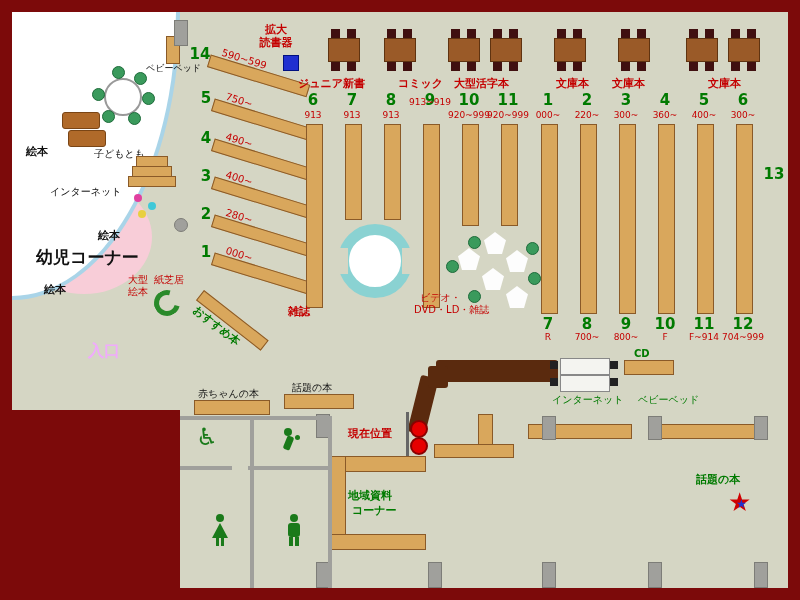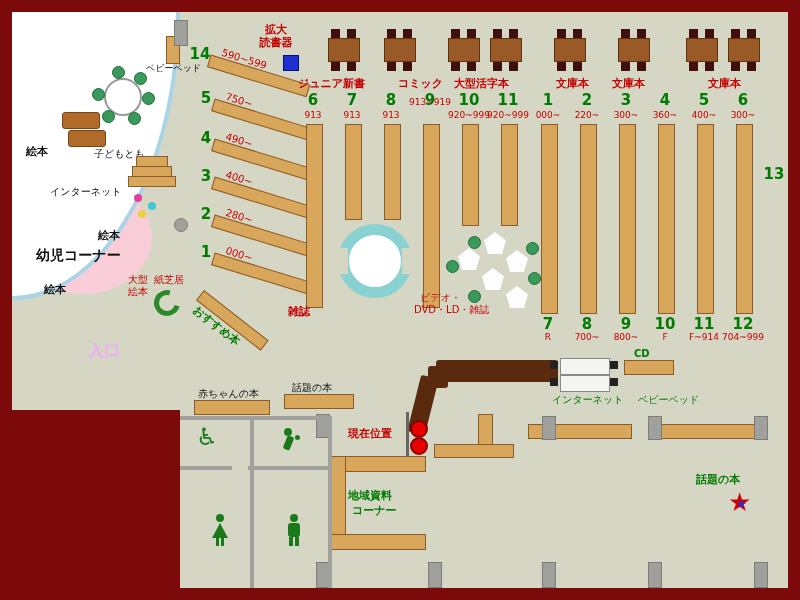--- a/index.html
+++ b/index.html
@@ -3,21 +3,21 @@
 <meta charset="utf-8">
 <style>
   html,body{margin:0;padding:0;background:#fff}
   #stage{position:relative;width:800px;height:600px;background:#7c0a0a;overflow:hidden;
          font-family:"DejaVu Sans",sans-serif}
   .floor{position:absolute;left:12px;top:12px;width:776px;height:576px;background:#d5d6c4}
   .abs{position:absolute}
   .t{position:absolute;white-space:nowrap;line-height:1.1;color:#111}
   .red{color:#c40000}.green{color:#007a00}.blue{color:#f0abfc}.blk{color:#111}
   .b{font-weight:bold}
-  .f9{font-size:9px}.f10{font-size:10px}.f11{font-size:11px}.f13{font-size:14px}.f16{font-size:16px}
+  .f9{font-size:9px}.f10{font-size:10px}.f11{font-size:11px}.f13{font-size:17px}.f16{font-size:16px}
   .num{font-size:15px;font-weight:bold;color:#007a00;text-align:center;width:40px}
   .rng{font-size:9px;color:#c40000;text-align:center;width:48px}
   .shelf,.bar{background:#d9a75c;border:1px solid #8a5a28}
   .shelf{position:absolute}
   .vshelf{position:absolute;width:15px;background:#d9a75c;border:1px solid #8a5a28}
   .pillar{position:absolute;background:#a0a09c;border:1px solid #7d7d78}
   .wall{position:absolute;background:#a0a09c}
   .corner{position:absolute;left:12px;top:12px;width:164px;height:284px;background:#fff;
           border-right:4px solid #a9d4e8;border-bottom:4px solid #a9d4e8;
           border-bottom-right-radius:100% 100%}

